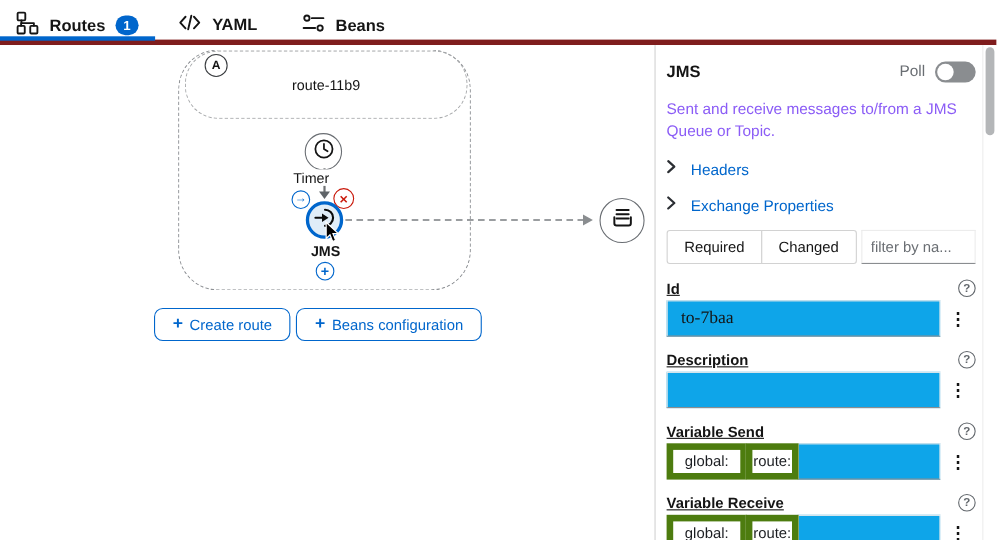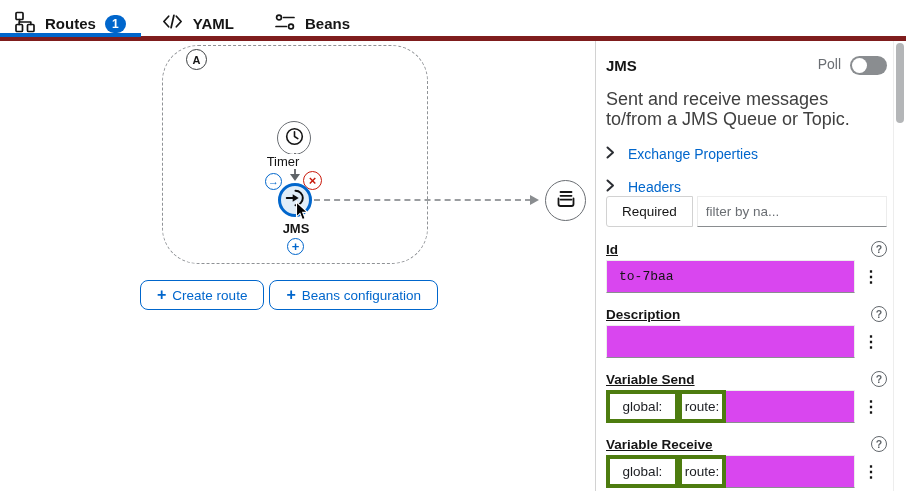--- a/index.html
+++ b/index.html
@@ -59,47 +59,47 @@
     font-family:"Liberation Sans", sans-serif; }
   .create-btn .plus { font-size:16px; font-weight:bold; }
 
   
   .panel-title-row { display:flex; align-items:center; justify-content:space-between; height:26px; }
   .panel-title { font-size:15px; font-weight:bold; }
   .poll-wrap { display:flex; align-items:flex-start; gap:9px; }
   .poll-label { font-size:14px; color:#6a6e73; }
   .toggle { width:37px; height:19px; border-radius:10px; background:#8a8d90; position:relative; cursor:pointer; }
   .toggle .knob { position:absolute; left:2px; top:2px; width:15px; height:15px; border-radius:50%; background:#fff; }
-  .panel-desc { margin-top:11px; font-size:18px; line-height:20px; color:#404040; }
+  .panel-desc { margin-top:11px; font-size:14px; line-height:20px; color:#8b5cf6; }
   .exp-link { margin-top:16px; display:flex; align-items:center; gap:13px; cursor:pointer; }
   .exp-link + .exp-link { margin-top:15px; }
   .exp-link .txt { font-size:14px; color:#0066cc; }
-  .filter-row { display:flex;align-items:center; }
+  .filter-row { margin-top:13px; display:flex;align-items:center; }
   .tg-btn { height:31px; padding:0 15px; background:#fff; border:1px solid #d2d2d2; font-size:13.5px;
     color:#151515; cursor:pointer; font-family:"Liberation Sans", sans-serif; }
   .tg-btn.first { border-radius:3px 0 0 3px; }
   .tg-btn.second { border-radius:0 3px 3px 0; margin-left:-1px; }
   .filter-input { flex:1; margin-left:4px; height:31px; padding:0 8px; font-size:13.5px;
     border:1px solid #ececec; border-bottom:1px solid #8a8d90; color:#151515;
     font-family:"Liberation Sans", sans-serif; min-width:0; }
   .filter-input::placeholder, .finput::placeholder { color:#6a6e73; opacity:1; }
 
   .fgroup { margin-top:13px; }
   .fgroup.first { margin-top:14px; }
   .flabel-row { display:flex; align-items:center; justify-content:space-between; height:16px; }
   .flabel { font-size:13.5px; font-weight:bold;text-decoration:underline; }
   .help { width:16px; height:16px; border:1px solid #62676c; border-radius:50%; color:#62676c;
     font-size:10.5px; font-weight:bold; display:flex; align-items:center; justify-content:center;
     background:#fff; cursor:pointer; }
   .frow { margin-top:3px; height:33px; display:flex; align-items:stretch; }
-  .finput { flex:1; min-width:0; padding:0 12px; font-size:13px; color:#151515; background:#d946ef;
-    border:1px solid #ececec; border-bottom:1px solid #8a8d90; font-family:Liberation Mono, monospace; }
+  .finput { flex:1; min-width:0; padding:0 12px; font-size:16px; color:#151515; background:#0ea5e9;
+    border:1px solid #ececec; border-bottom:1px solid #8a8d90; font-family:Liberation Serif, serif; }
   .kebab { width:32px; background:#fff; border:none; font-size:16px; font-weight:bold; color:#151515;
     display:flex; align-items:center; justify-content:center; cursor:pointer; }
-  .vcell { background:#fff; border:4px solid #4d7c0f; display:flex; align-items:center; justify-content:center;
+  .vcell { background:#fff; border:6px solid #4d7c0f; display:flex; align-items:center; justify-content:center;
     font-size:13.5px; color:#1b1d21; cursor:pointer; }
   .vcell.global { width:73px; }
   .vcell.route { width:48px; margin-left:-1px; margin-right:-1px; z-index:1; }
 </style>
 </head>
 <body>
 
 <div class="tabbar">
   <div class="tab active">
     <span>
@@ -134,20 +134,23 @@
       </svg>
     </span>
     <span>Beans</span>
   </div>
 </div>
 
 <div class="main">
 
   <div class="canvas">
     <div class="route-box"></div>
+    <div class="route-header">
+      <span>route-11b9</span>
+    </div>
     <div class="a-badge">
       <span>A</span>
     </div>
 
     <div class="circle timer-node">
       <span>
         <svg width="21" height="21" viewBox="0 0 21 21" fill="none" stroke="#151515" stroke-width="1.6" stroke-linecap="round">
           <circle cx="10.5" cy="10.5" r="7.8"></circle>
           <path d="M10.5 10.5 V5.8 M10.5 10.5 L13.8 12.6"></path>
         </svg>
@@ -218,33 +221,34 @@
       </span>
     </div>
     <div class="panel-desc">Sent and receive messages to/from a JMS Queue or Topic.</div>
 
     <div class="exp-link">
       <span>
         <svg width="9" height="13" viewBox="0 0 9 13" fill="none" stroke="#2b2e33" stroke-width="2" stroke-linecap="round" stroke-linejoin="round">
           <polyline points="1.5,1.5 7,6.5 1.5,11.5"></polyline>
         </svg>
       </span>
-      <span class="txt">Exchange Properties</span>
+      <span class="txt">Headers</span>
     </div>
     <div class="exp-link">
       <span>
         <svg width="9" height="13" viewBox="0 0 9 13" fill="none" stroke="#2b2e33" stroke-width="2" stroke-linecap="round" stroke-linejoin="round">
           <polyline points="1.5,1.5 7,6.5 1.5,11.5"></polyline>
         </svg>
       </span>
-      <span class="txt">Headers</span>
+      <span class="txt">Exchange Properties</span>
     </div>
 
     <div class="filter-row">
       <button class="tg-btn first">Required</button>
+      <button class="tg-btn second">Changed</button>
       <input class="filter-input" placeholder="filter by na..." style="">
     </div>
 
     <div class="fgroup first">
       <div class="flabel-row">
         <span class="flabel">Id</span>
         <span class="help">?</span>
       </div>
       <div class="frow">
         <input class="finput" value="to-7baa" style="">

